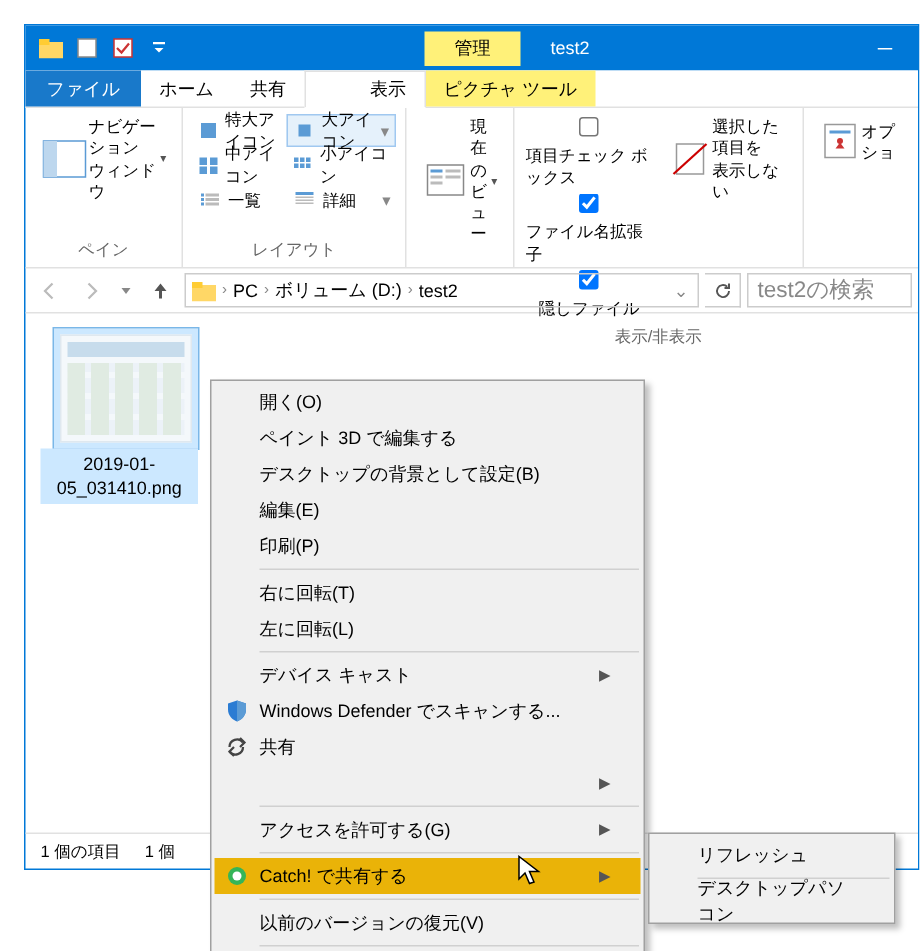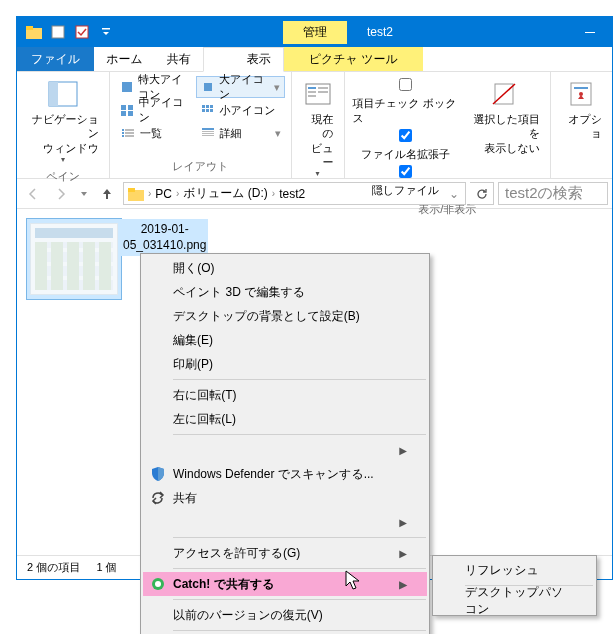--- a/index.html
+++ b/index.html
@@ -12,62 +12,62 @@
 .titlebar .qat-icon { width: 22px; height: 22px; display: flex; align-items: center; justify-content: center; }
 .titlebar .tab-manage { background: #fff179; color: #000; height: 23px; display: flex; align-items: center; padding: 0 20px; margin-left: 160px; font-size: 12px; }
 .titlebar .title-text { margin-left: 20px; font-size: 12px; }
 .titlebar .win-controls { margin-left: auto; display: flex; }
 .titlebar .win-btn { width: 45px; height: 30px; display: flex; align-items: center; justify-content: center; }
 
 .tabs { height: 25px; display: flex; align-items: stretch; background: #fff; border-bottom: 1px solid #e1e1e1; }
 .tab-file { background: #1979ca; color: #fff; padding: 0 14px; display: flex; align-items: center; font-size: 12px; }
 .tab { padding: 0 12px; display: flex; align-items: center; font-size: 12px; color: #000; }
 .tab.active { border: 1px solid #e1e1e1; border-bottom: 1px solid #fff; margin-bottom: -1px; background: #fff; padding-left: 43px; }
-.tab-tool { background: #fff179; padding: 0 25px; display: flex; align-items: center; }
+.tab-tool { background: #fff179; padding: 0 12px; display: flex; align-items: center; }
 
 .ribbon { display: flex; border-bottom: 1px solid #e1e1e1; height: 107px; }
 .ribbon-group { border-right: 1px solid #e1e1e1; padding: 4px 6px 2px; display: flex; flex-direction: column; }
 .ribbon-group-content { flex: 1; display: flex; align-items: flex-start; gap: 4px; }
 .ribbon-group-label { text-align: center; font-size: 11px; color: #666; padding: 2px 0; }
-.ribbon-btn-lg { display: flex; flex-direction: column; align-items: center; justify-content: center; padding: 2px 4px; font-size: 11px; text-align: right; line-height: 1.3; }
+.ribbon-btn-lg { display: flex; flex-direction: row; align-items: center; justify-content: center; padding: 2px 4px; font-size: 11px; text-align: left; line-height: 1.3; }
 .ribbon-btn-lg .icon { width: 32px; height: 32px; margin-bottom: 2px; display: flex; align-items: center; justify-content: center; }
 .layout-opts { display: grid; grid-template-columns: auto auto; gap: 1px 2px; }
 .layout-item { display: flex; align-items: center; gap: 4px; padding: 1px 4px; font-size: 11px; height: 22px; }
 .layout-item.selected { border: 1px solid #a0c8f0; background: #e5f1fb; }
 .layout-icon { width: 16px; height: 14px; display: inline-flex; align-items: center; justify-content: center; }
 .checks { display: flex; flex-direction: column; gap: 3px; padding: 2px; }
 .check-item { display: flex; align-items: center; gap: 5px; font-size: 11px; flex-direction: column; }
 .check-item input { width: 13px; height: 13px; }
 .caret { font-size: 8px; color: #555; }
 
 .addrbar { height: 30px; display: flex; align-items: center; padding: 0 4px; gap: 4px; border-bottom: 1px solid #e1e1e1; }
 .nav-arrow { width: 24px; height: 24px; display: flex; align-items: center; justify-content: center; color: #999; }
 .breadcrumb { flex: 1; border: 1px solid #ccc; height: 23px; display: flex; align-items: center; padding: 0 2px; gap: 2px; font-size: 12px; }
 .breadcrumb .folder-ico { width: 20px; display: flex; align-items: center; justify-content: center; }
 .breadcrumb .crumb { padding: 0 2px; }
 .breadcrumb .sep { color: #888; font-size: 10px; }
 .refresh-btn { width: 24px; height: 23px; border: 1px solid #ccc; border-left: none; display: flex; align-items: center; justify-content: center; }
 .searchbox { width: 110px; border: 1px solid #ccc; height: 23px; padding: 0 6px; font-size: 15px; color: #888; display: flex; align-items: center; }
 
 .content { height: 346px; padding: 10px; position: relative; }
-.file-item { width: 105px; display: flex; flex-direction: row; align-items: flex-start; }
+.file-item { width: 105px; display: flex; flex-direction: column; align-items: flex-end; }
 .file-item.selected .thumb { outline: 1px solid #7ab7e8; background: #cce8ff; }
 .thumb { width: 96px; height: 80px; padding: 3px; display: flex; align-items: center; justify-content: center; }
 .thumb-img { width: 88px; height: 72px; background: #f4f8fb; border: 1px solid #dfe8ef; position: relative; }
 .thumb-img::before { content: ""; position: absolute; top: 4px; left: 4px; right: 4px; height: 10px; background: #c7dcec; }
 .thumb-img::after { content: ""; position: absolute; top: 18px; left: 4px; right: 4px; bottom: 4px; background: repeating-linear-gradient(90deg, #d8e6d8 0 12px, transparent 12px 16px), repeating-linear-gradient(0deg, #eaf0f8 0 10px, transparent 10px 14px); opacity: .7; }
 .file-label { font-size: 12px; text-align: center; line-height: 1.3; padding: 3px 2px; background: #cce8ff; width: 100%; }
 
 .statusbar { height: 24px; border-top: 1px solid #e1e1e1; display: flex; align-items: center; padding: 0 10px; font-size: 11px; gap: 16px; }
 
 .ctxmenu { position: absolute; background: #f0f0f0; border: 1px solid #a0a0a0; box-shadow: 3px 3px 4px rgba(0,0,0,.25); padding: 2px; font-size: 12px; }
 .ctxmenu.main { top: 253px; left: 140px; width: 290px; }
 .ctxmenu.sub { top: 555px; left: 432px; width: 165px; }
 .ctx-item { display: flex; align-items: center; height: 24px; padding: 0 20px 0 30px; position: relative; }
-.ctx-item.highlight { background: #f9a8d4; font-weight: bold; }
+.ctx-item.highlight { background: #eab308; }
 .ctx-item .arrow { margin-left: auto; font-size: 10px; color: #555; }
 .ctx-item .item-icon { position: absolute; left: 6px; width: 18px; height: 18px; display: flex; align-items: center; justify-content: center; }
 .ctx-sep { height: 1px; background: #d0d0d0; margin: 3px 1px 3px 30px; }
 
 .cursor { position: absolute; top: 570px; left: 345px; z-index: 100; pointer-events: none; }
 
 svg { display: block; }
 </style>
 </head>
 <body>
@@ -327,21 +327,21 @@
   <div class="content">
     <div class="file-item selected">
       <div class="thumb">
           <div class="thumb-img"></div>
         </div>
       <div class="file-label">2019-01-05_031410.png</div>
     </div>
   </div>
 
   <div class="statusbar">
-    <span>2 個の項目</span>
+    <span>1 個の項目</span>
     <span>1 個</span>
   </div>
 
 </div>
 
 <div class="ctxmenu main">
   <div class="ctx-item">
       <span>開く(O)</span>
     </div>
   <div class="ctx-item">
@@ -358,20 +358,21 @@
     </div>
   <div class="ctx-sep"></div>
   <div class="ctx-item">
       <span>右に回転(T)</span>
     </div>
   <div class="ctx-item">
       <span>左に回転(L)</span>
     </div>
   <div class="ctx-sep"></div>
   <div class="ctx-item">
+      <span>デバイス キャスト</span>
       <span class="arrow">▶</span>
     </div>
   <div class="ctx-item">
       <span class="item-icon">
         <svg width="16" height="16">
           <path d="M8 1l6 2v4c0 4-3 7-6 8-3-1-6-4-6-8V3z" fill="#2b7cd3"></path>
           <path d="M8 1l6 2v4c0 4-3 7-6 8V1z" fill="#5b9bd5"></path>
         </svg>
       </span>
       <span>Windows Defender でスキャンする...</span>

